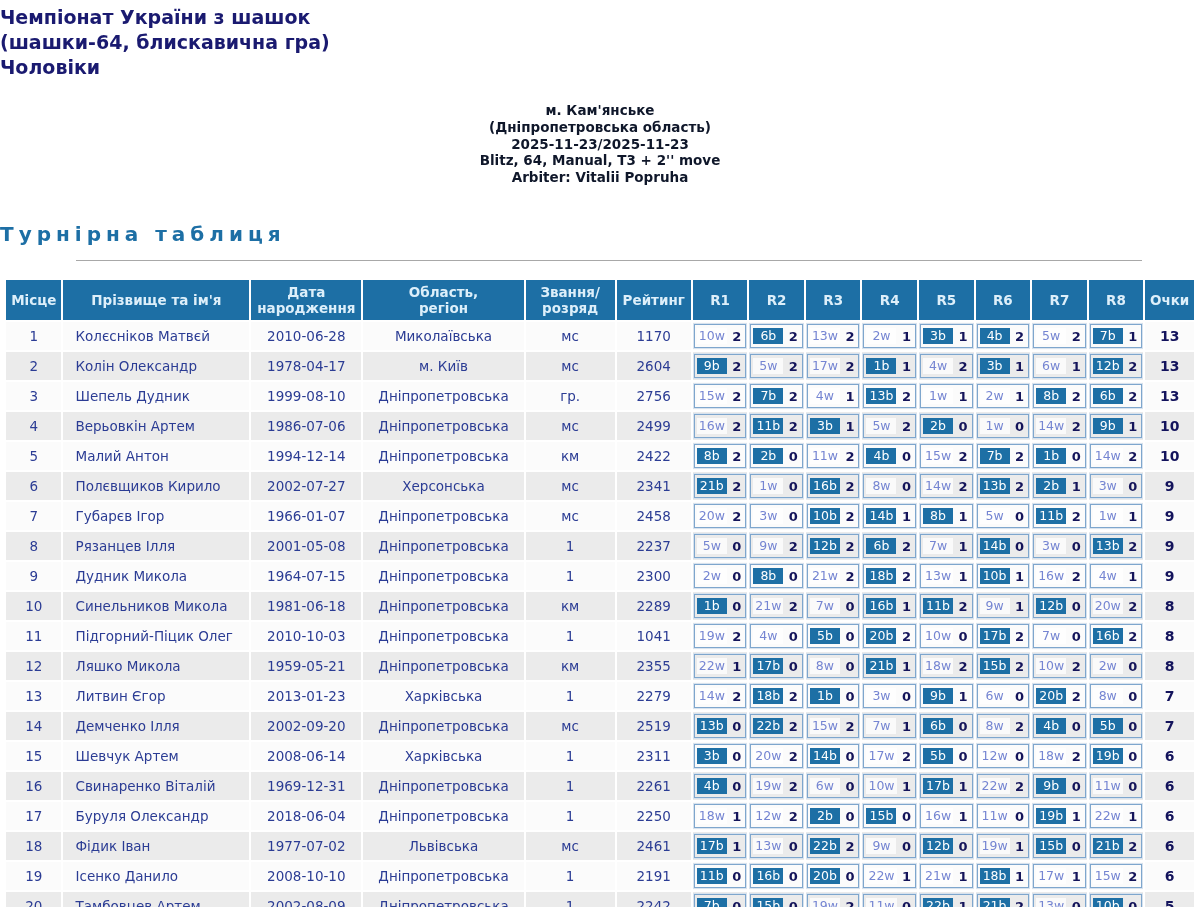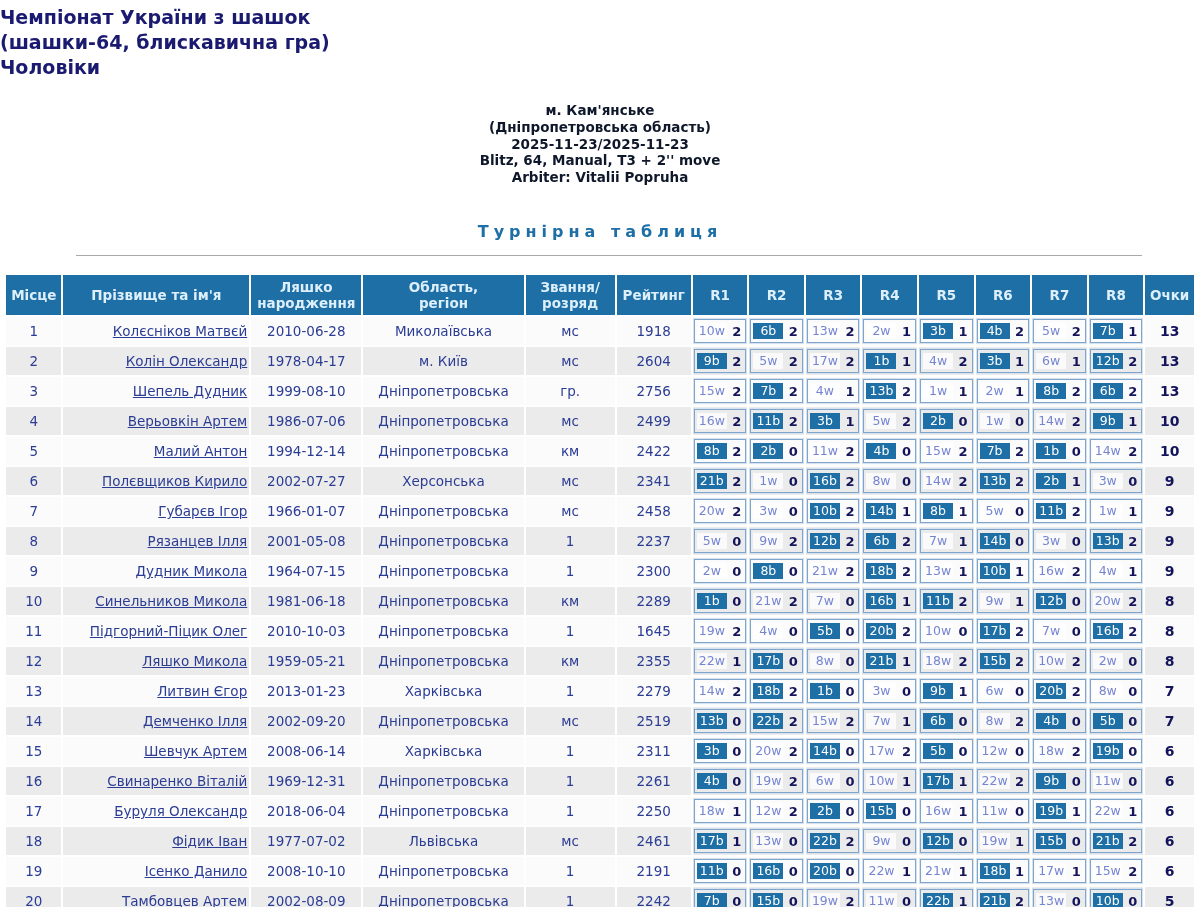--- a/index.html
+++ b/index.html
@@ -1,30 +1,30 @@
 <!DOCTYPE html>
 <html><head>
 <meta charset="utf-8">
 <style>
   html,body{margin:0;padding:0;background:#ffffff;}
   body{font-family:"DejaVu Sans","Liberation Sans",sans-serif;color:#2b3c94;width:1200px;}
   .title{margin-top:5px;text-align:left;font-weight:bold;font-size:19px;line-height:1.32;color:#1a1a70;white-space:pre-line;}
   .subtitle{margin-top:22px;text-align:center;font-weight:bold;font-size:13.5px;line-height:1.24;color:#0f172a;white-space:pre-line;}
-  .section-heading{margin-top:36px;text-align:center;font-weight:bold;font-size:16px;letter-spacing:5px;color:#1d6fa5;}
+  .section-heading{margin-top:36px;text-align:left;font-weight:bold;font-size:20px;letter-spacing:5px;color:#1d6fa5;}
   hr.rule{border:none;border-top:1px solid #a8a8a8;margin:14px 58px 0 76px;}
   table.results{border-collapse:separate;border-spacing:2px;width:1192px;margin:17px 4px 0 4px;font-size:13.5px;}
   th{background:#1d6fa5;color:#ddeffa;font-weight:bold;font-size:13.5px;padding:4px 1px;text-align:center;white-space:pre-line;line-height:1.2;vertical-align:middle;}
   th.col0{width:55px}th.col1{width:198px}th.col2{width:110px}th.col3{width:163px}
   th.col4{width:92px}th.col5{width:74px}
   th.col6,th.col7,th.col8,th.col9,th.col10,th.col11,th.col12,th.col13{width:53px}
   th.col14{width:48px}
   td{text-align:center;padding:3px 2px;vertical-align:middle;color:#2b3c94;height:22px;}
   tr.odd td{background:#fbfbfb;}
   tr.even td{background:#ebebeb;}
-  td.c-name{text-align:right;padding-left:12px;text-decoration:underline;}
+  td.c-name{text-align:left;padding-left:12px;}
   td.c-points{font-weight:bold;color:#13135c;font-size:14px;}
   td.c-game{padding:1px 1px;}
   .gamebox{display:flex;align-items:center;justify-content:space-between;border:1px solid #7ea6cd;box-shadow:0 0 0 1px #d7e2ee;padding:2px 4px 2px 2px;height:18px;}
   .opp{display:inline-block;min-width:26px;padding:1px 2px;text-align:center;font-size:12.5px;line-height:14px;}
   .opp.w{background:rgba(255,255,255,0.75);color:#7585d2;}
   .opp.b{background:#1d6fa5;color:#ffffff;}
   .gscore{font-weight:bold;color:#14145a;font-size:13px;padding-left:3px;}
 </style>
 </head>
 <body>
@@ -38,21 +38,21 @@
 Blitz, 64, Manual, T3 + 2'' move
 Arbiter: Vitalii Popruha</div>
 <div class="section-heading">Турнірна таблиця</div>
 <hr class="rule">
 
 <table class="results">
   <thead>
     <tr>
         <th class="col0">Місце</th>
         <th class="col1">Прізвище та ім'я</th>
-        <th class="col2">Ляшко
+        <th class="col2">Дата
 народження</th>
         <th class="col3">Область,
 регіон</th>
         <th class="col4">Звання/
 розряд</th>
         <th class="col5">Рейтинг</th>
         <th class="col6">R1</th>
         <th class="col7">R2</th>
         <th class="col8">R3</th>
         <th class="col9">R4</th>
@@ -63,21 +63,21 @@
         <th class="col14">Очки</th>
       </tr>
   </thead>
   <tbody>
       <tr class="odd">
         <td class="c-place">1</td>
         <td class="c-name">Колєсніков Матвєй</td>
         <td class="c-dob">2010-06-28</td>
         <td class="c-region">Миколаївська</td>
         <td class="c-rank">мс</td>
-        <td class="c-rating">1918</td>
+        <td class="c-rating">1170</td>
         <td class="c-game">
           <span class="gamebox">
             <span class="opp w">10w</span>
             <span class="gscore">2</span>
           </span>
         </td>
         <td class="c-game">
           <span class="gamebox">
             <span class="opp b">6b</span>
             <span class="gscore">2</span>
@@ -633,21 +633,21 @@
           </span>
         </td>
         <td class="c-points">8</td>
       </tr>
       <tr class="odd">
         <td class="c-place">11</td>
         <td class="c-name">Підгорний-Піцик Олег</td>
         <td class="c-dob">2010-10-03</td>
         <td class="c-region">Дніпропетровська</td>
         <td class="c-rank">1</td>
-        <td class="c-rating">1645</td>
+        <td class="c-rating">1041</td>
         <td class="c-game">
           <span class="gamebox">
             <span class="opp w">19w</span>
             <span class="gscore">2</span>
           </span>
         </td>
         <td class="c-game">
           <span class="gamebox">
             <span class="opp w">4w</span>
             <span class="gscore">0</span>

